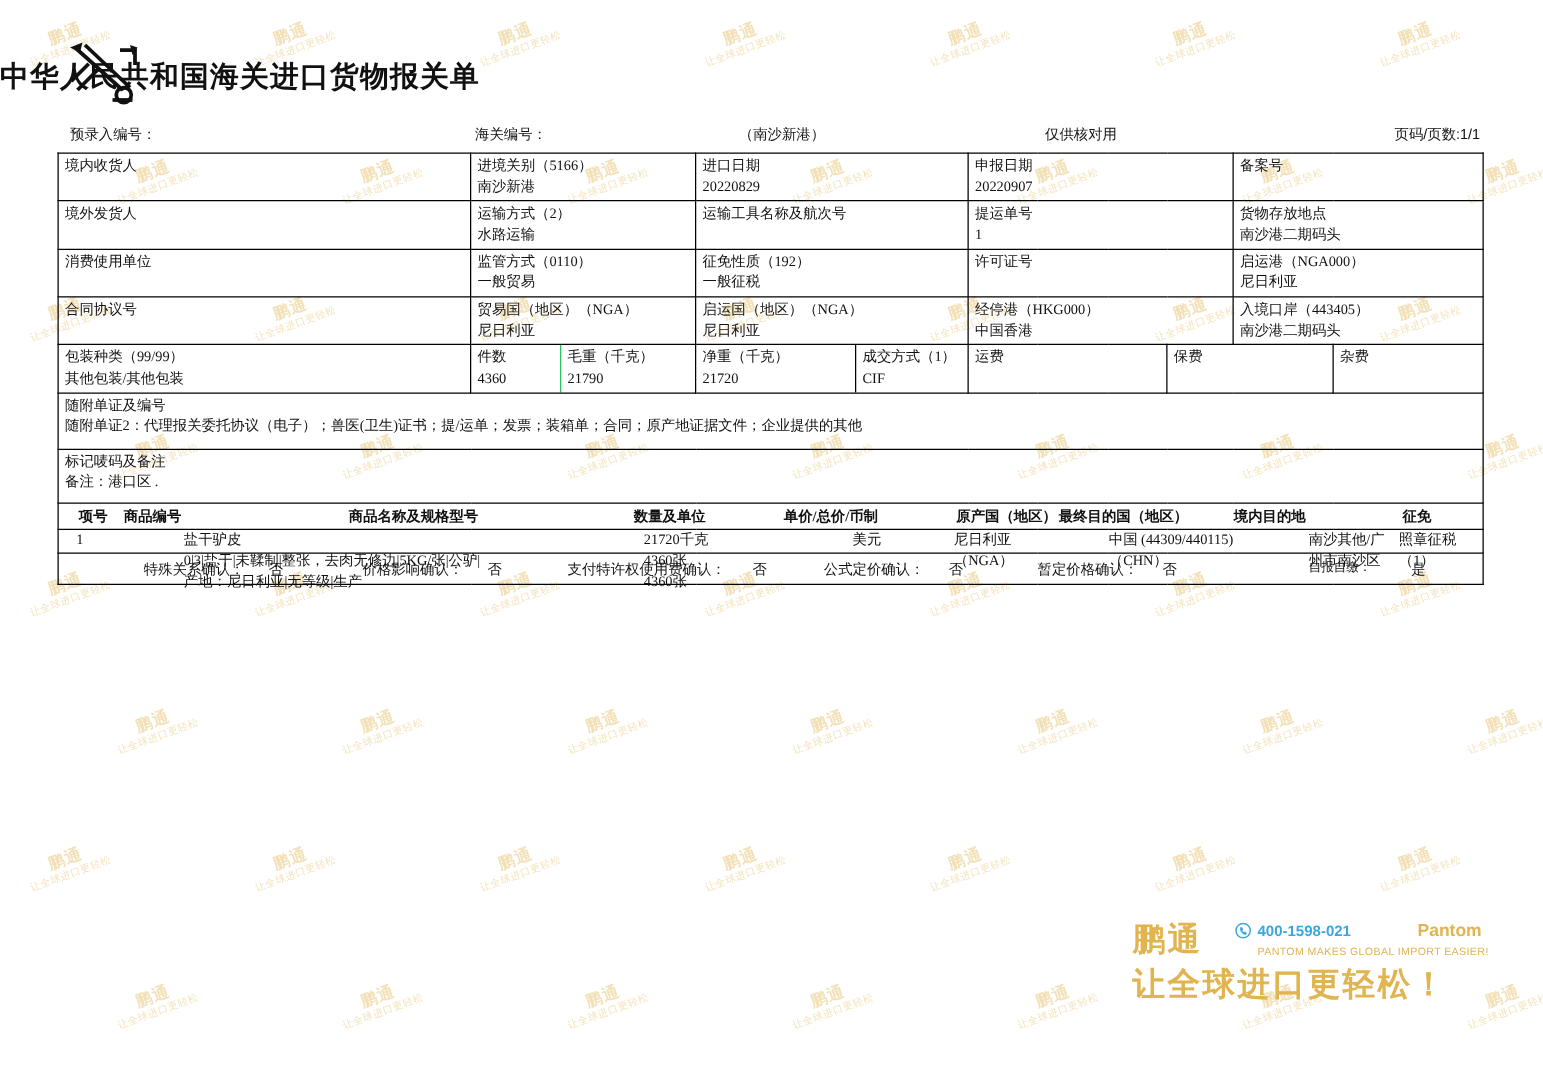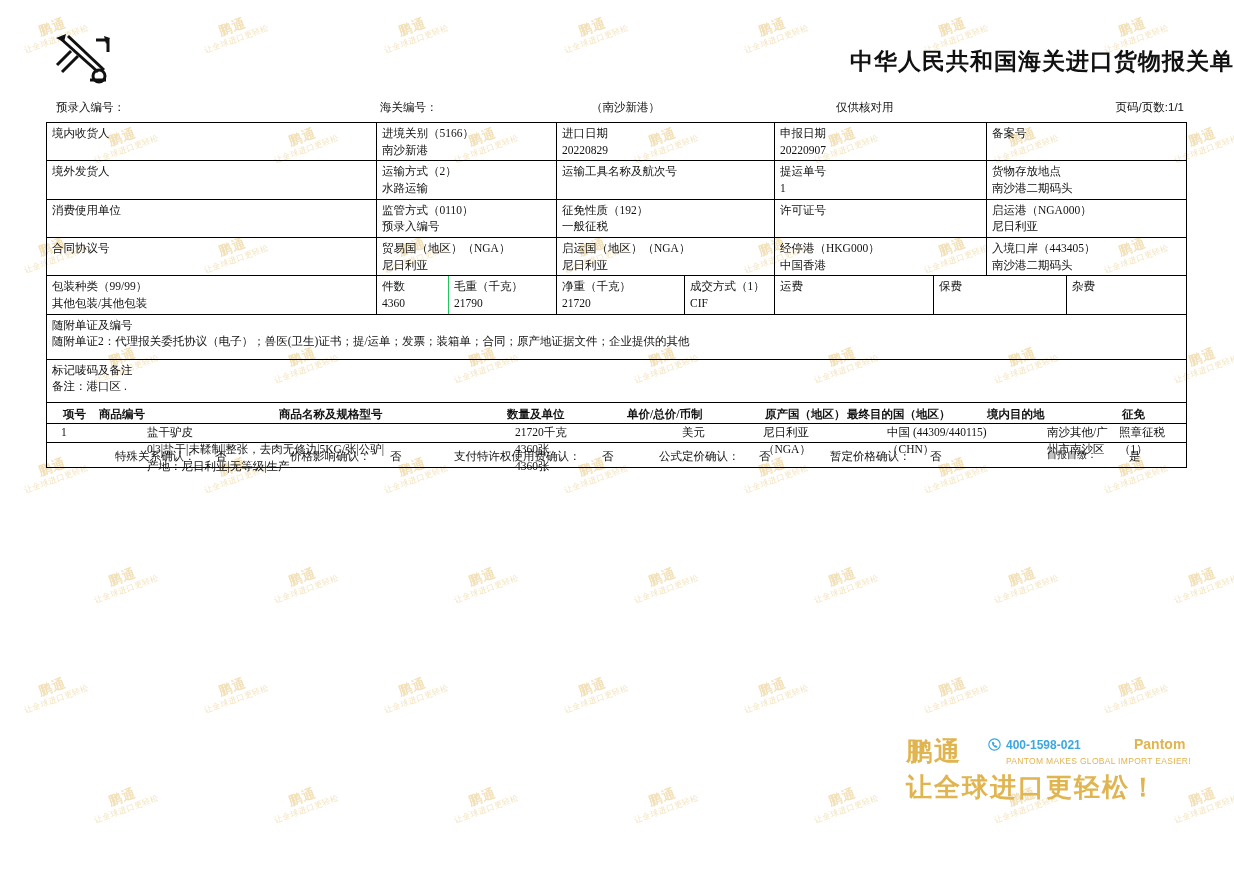--- a/index.html
+++ b/index.html
@@ -22,21 +22,21 @@
     line-height:1.15;
     white-space:nowrap;
   }
   .wm .wm1{font-size:13px;font-weight:bold;letter-spacing:1px;}
   .wm .wm2{font-size:8px;letter-spacing:.5px;}
 
   
   .page{position:absolute;inset:0;z-index:1;}
   .title{
     position:absolute;left:0;right:0;top:46px;
-    text-align:right;font-size:23px;font-weight:bold;letter-spacing:1px;
+    text-align:left;font-size:23px;font-weight:bold;letter-spacing:1px;
   }
   .logo{
     position:absolute;left:52px;top:32px;width:60px;height:52px;
   }
 
   
   .hdrline{
     position:absolute;left:46px;top:100px;width:1140px;height:18px;
     font-size:11.5px;
   }
@@ -399,21 +399,21 @@
       </td>
     </tr>
 
     <tr class="tallrow">
       <td>
         <div class="lbl">消费使用单位</div>
         <div class="val"></div>
       </td>
       <td>
         <div class="lbl">监管方式（0110）</div>
-        <div class="val">预录入编号</div>
+        <div class="val">一般贸易</div>
       </td>
       <td>
         <div class="lbl">征免性质（192）</div>
         <div class="val">一般征税</div>
       </td>
       <td colspan="4">
         <div class="lbl">许可证号</div>
         <div class="val"></div>
       </td>
       <td colspan="2">

